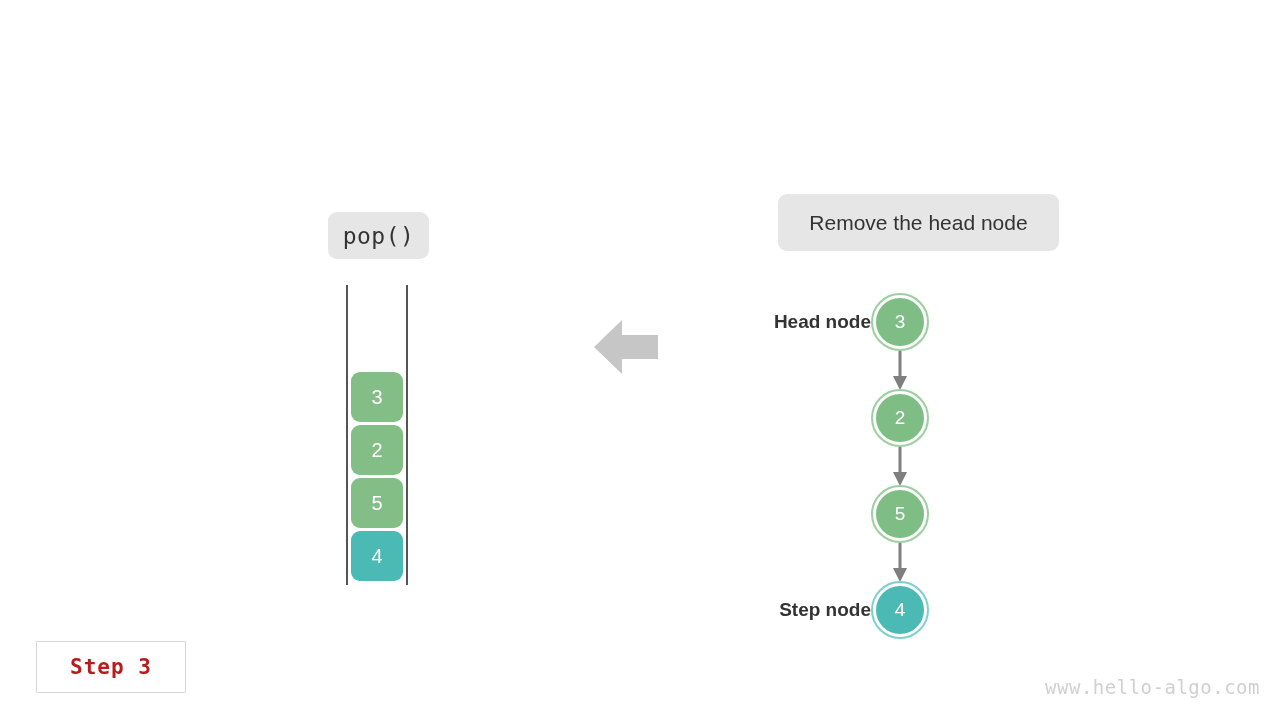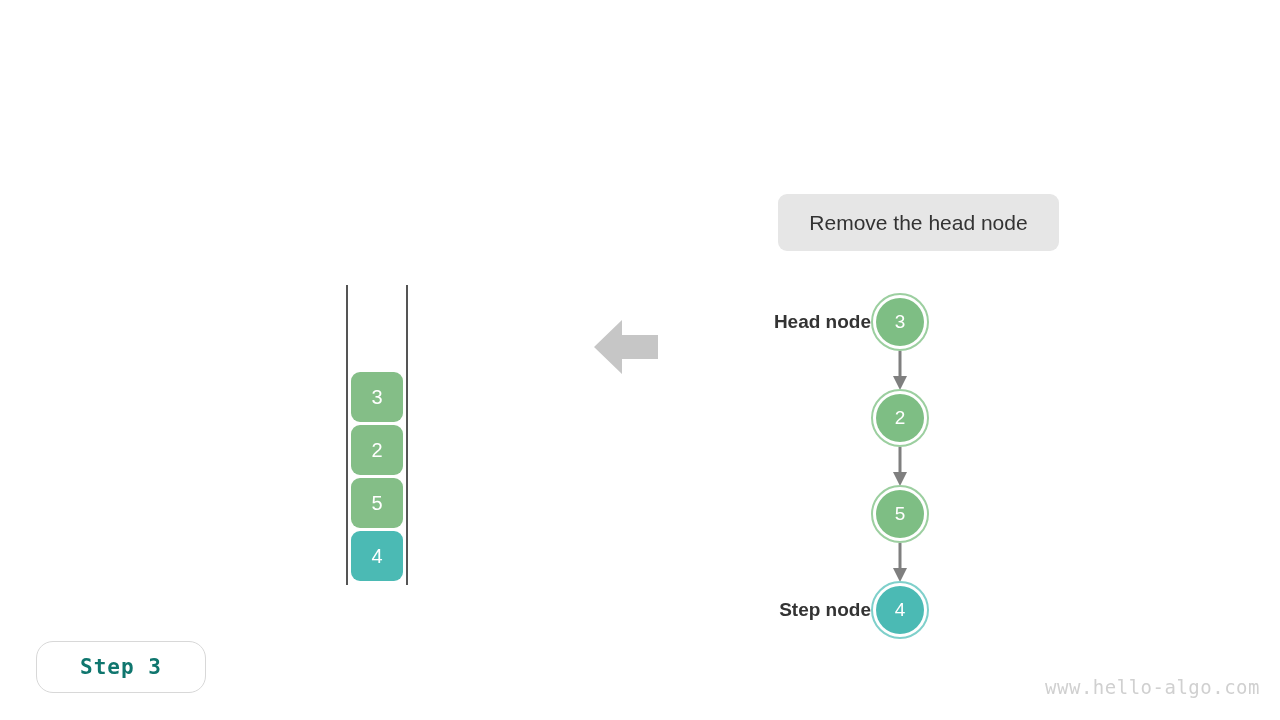--- a/index.html
+++ b/index.html
@@ -150,50 +150,51 @@
   .ll-connector {
     position: absolute;
     left: 150px;
   }
 
   
   #step-badge {
     position: absolute;
     left: 36px;
     top: 641px;
-    width: 170px;
+    width: 150px;
     height: 52px;
     background: #ffffff;
     border: 1px solid #d8d8d8;
-    border-radius: 17px;
+    border-radius: 1px;
     display: flex;
     align-items: center;
     justify-content: center;
     font-family: "DejaVu Sans Mono", monospace;
     font-size: 21px;
     font-weight: bold;
-    color: #0f766e;
+    color: #b91c1c;
     letter-spacing: 1px;
     box-sizing: border-box;
   }
   #watermark {
     position: absolute;
     right: 20px;
     top: 676px;
     font-family: "DejaVu Sans Mono", monospace;
     font-size: 19px;
     color: #d0d0d0;
     letter-spacing: 0.5px;
   }
 </style>
 </head>
 <body>
 
 <div id="stage">
 
+  <div class="pill pill-mono" id="op-label">pop()</div>
 
   <div class="pill pill-sans" id="instruction-banner">Remove the head node</div>
 
   <div id="queue-column">
     <div class="rail rail-left"></div>
     <div class="rail rail-right"></div>
     <div id="queue-blocks">
         <div class="queue-block" style="top: 87px; background: rgb(132, 190, 135);">3</div>
         <div class="queue-block" style="top: 140px; background: rgb(132, 190, 135);">2</div>
         <div class="queue-block" style="top: 193px; background: rgb(132, 190, 135);">5</div>

